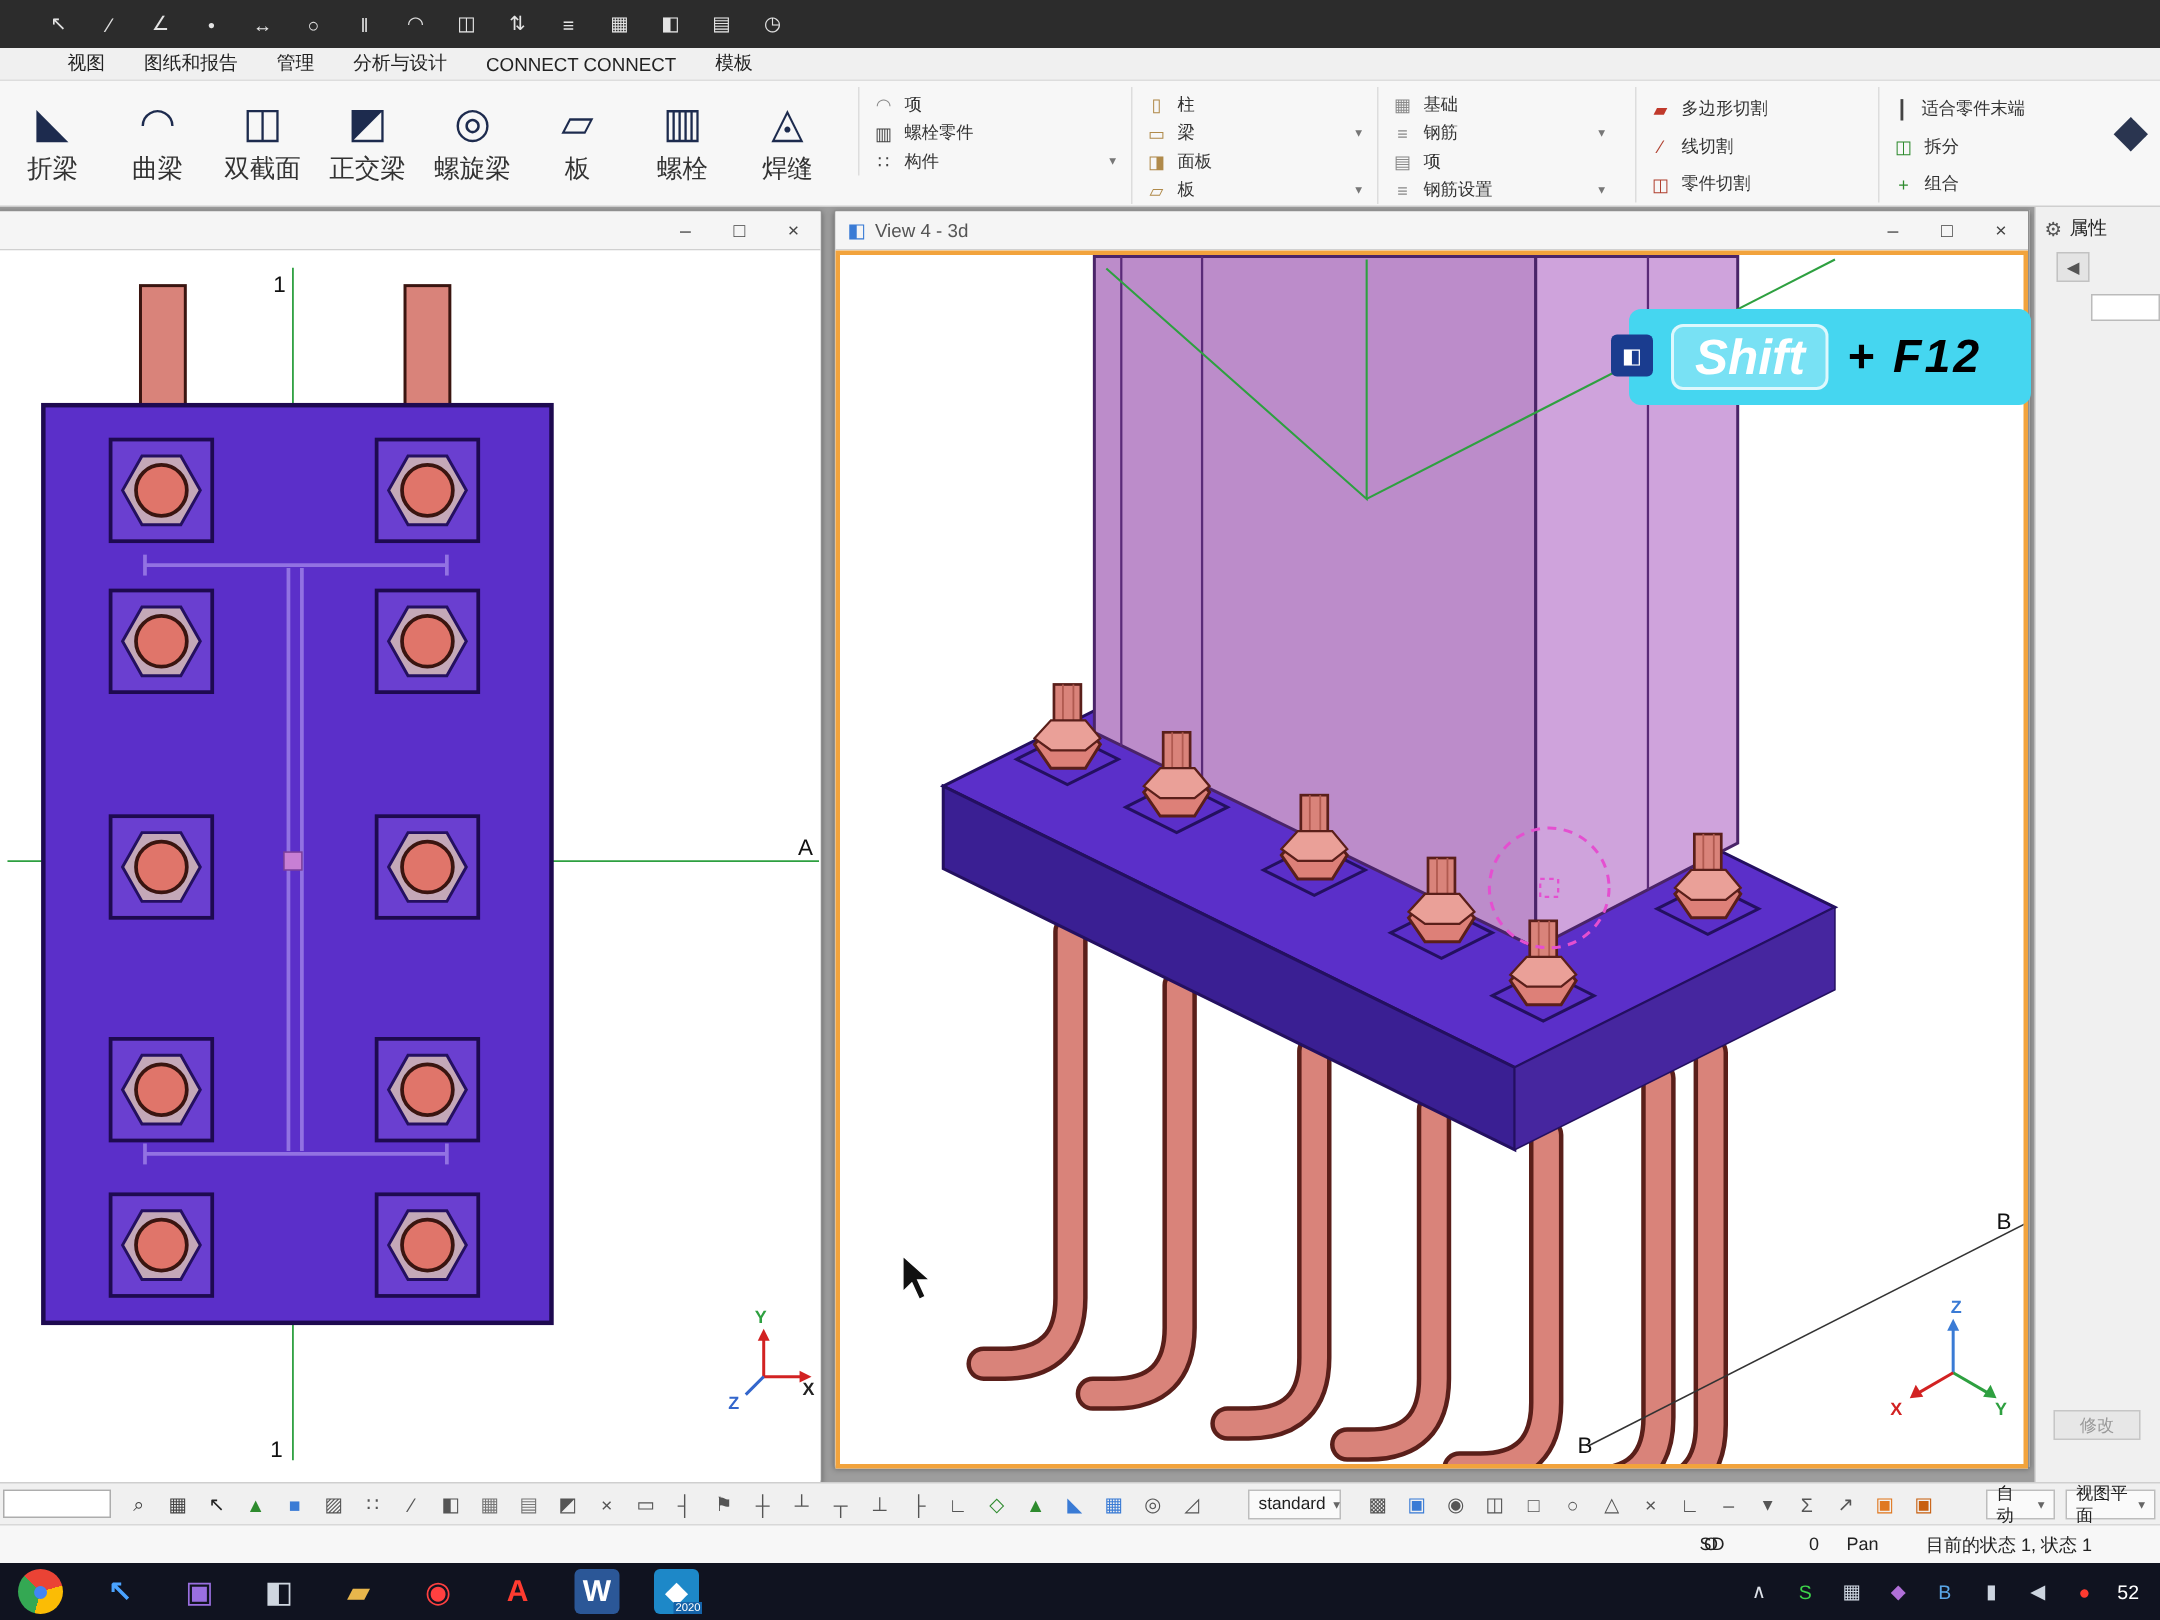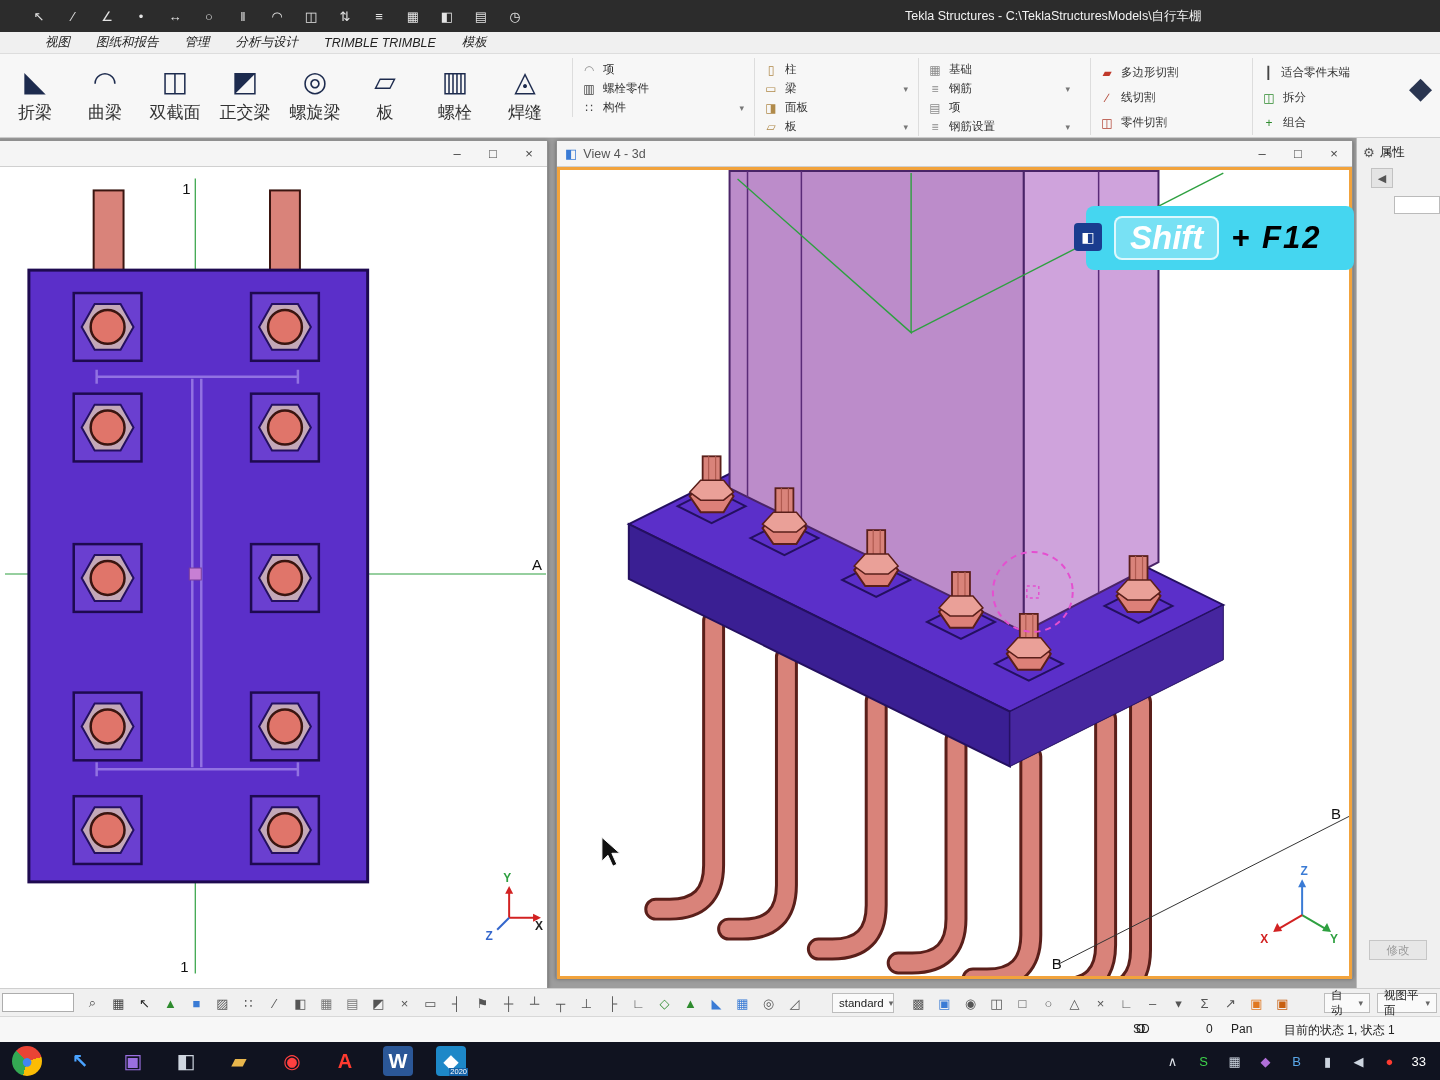--- a/index.html
+++ b/index.html
@@ -7,21 +7,21 @@
     font-family:"Liberation Sans","DejaVu Sans",sans-serif;}
 
   
   .titlebar{position:absolute;left:0;top:0;width:1440px;height:32px;background:#2c2c2c;display:flex;align-items:center;}
   .qat{display:flex;gap:12px;padding-left:28px;}
   .qat .tb-icon{color:#e4e4e4;font-size:13px;width:22px;height:22px;display:flex;align-items:center;justify-content:center;}
   .app-title{position:absolute;left:905px;top:0;height:32px;display:flex;align-items:center;color:#f2f2f2;font-size:12.5px;}
 
   
   .menubar{position:absolute;left:0;top:32px;width:1440px;height:22px;background:#f0f0f0;border-bottom:1px solid #ddd;display:flex;align-items:center;padding-left:34px;gap:4px;}
-  .menu-item{font-size:12.5px;color:#222;padding:2px 11px;cursor:default;font-style:italic;}
+  .menu-item{font-size:12.5px;color:#222;padding:2px 11px;cursor:default;}
 
   
   .ribbon{position:absolute;left:0;top:54px;width:1440px;height:84px;background:#f7f7f7;border-bottom:1px solid #cfcfcf;}
   .big-tools{position:absolute;left:0;top:2px;display:flex;}
   .big-tool{width:70px;height:78px;display:flex;flex-direction:column;align-items:center;justify-content:center;gap:4px;}
   .bt-icon{font-size:28px;line-height:30px;color:#1d2b4e;}
   .bt-label{font-size:17px;color:#333;}
   .rib-group{position:absolute;top:4px;border-left:1px solid #ddd;padding:2px 6px 0 8px;}
   .rib-row{display:flex;align-items:center;gap:6px;height:19px;}
   .rows3 .rib-row{height:25px;}
@@ -101,29 +101,28 @@
       <span class="tb-icon">‖</span>
       <span class="tb-icon">◠</span>
       <span class="tb-icon">◫</span>
       <span class="tb-icon">⇅</span>
       <span class="tb-icon">≡</span>
       <span class="tb-icon">▦</span>
       <span class="tb-icon">◧</span>
       <span class="tb-icon">▤</span>
       <span class="tb-icon">◷</span>
     </div>
-  <div class="app-title">Tekla Structures - C:\TeklaStructuresModels\自行车棚</div>
 </div>
 
 <div class="menubar">
     <span class="menu-item">视图</span>
     <span class="menu-item">图纸和报告</span>
     <span class="menu-item">管理</span>
     <span class="menu-item">分析与设计</span>
-    <span class="menu-item">TRIMBLE TRIMBLE</span>
+    <span class="menu-item">CONNECT CONNECT</span>
     <span class="menu-item">模板</span>
   </div>
 
 <div class="ribbon">
   <div class="big-tools">
       <div class="big-tool">
         <span class="bt-icon">◣</span>
         <span class="bt-label">折梁</span>
       </div>
       <div class="big-tool">
@@ -520,15 +519,15 @@
     <span class="tray-icons-holder" style="display:flex;gap:13px;">
         <span class="tb-icon" style="color: rgb(223, 227, 234);">∧</span>
         <span class="tb-icon" style="color: rgb(61, 211, 74);">S</span>
         <span class="tb-icon" style="color: rgb(205, 213, 224);">▦</span>
         <span class="tb-icon" style="color: rgb(176, 111, 216);">◆</span>
         <span class="tb-icon" style="color: rgb(90, 167, 232);">B</span>
         <span class="tb-icon" style="color: rgb(205, 213, 224);">▮</span>
         <span class="tb-icon" style="color: rgb(205, 213, 224);">◀</span>
         <span class="tb-icon" style="color: rgb(255, 59, 48);">●</span>
       </span>
-    <span class="tray-temp">33</span>
+    <span class="tray-temp">52</span>
   </div>
 </div>
 
 </body></html>

